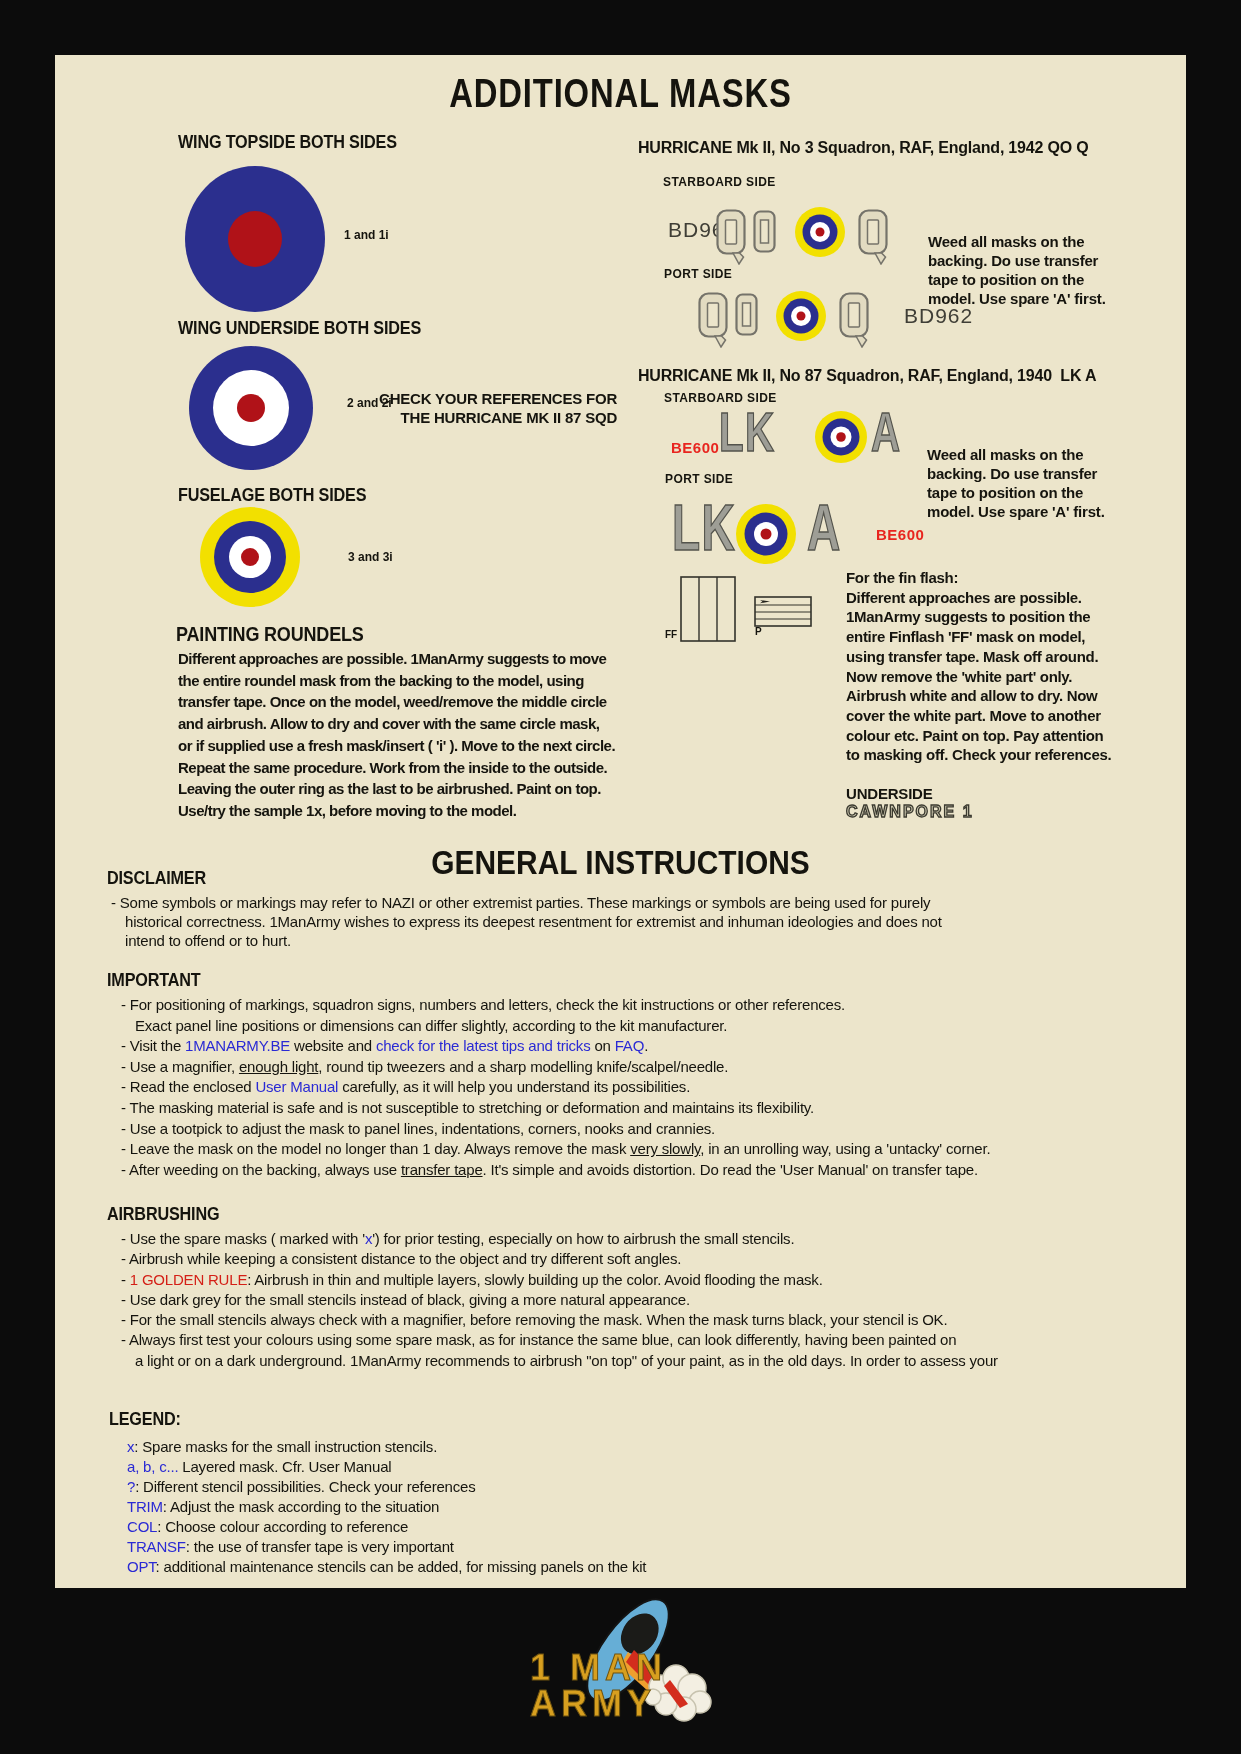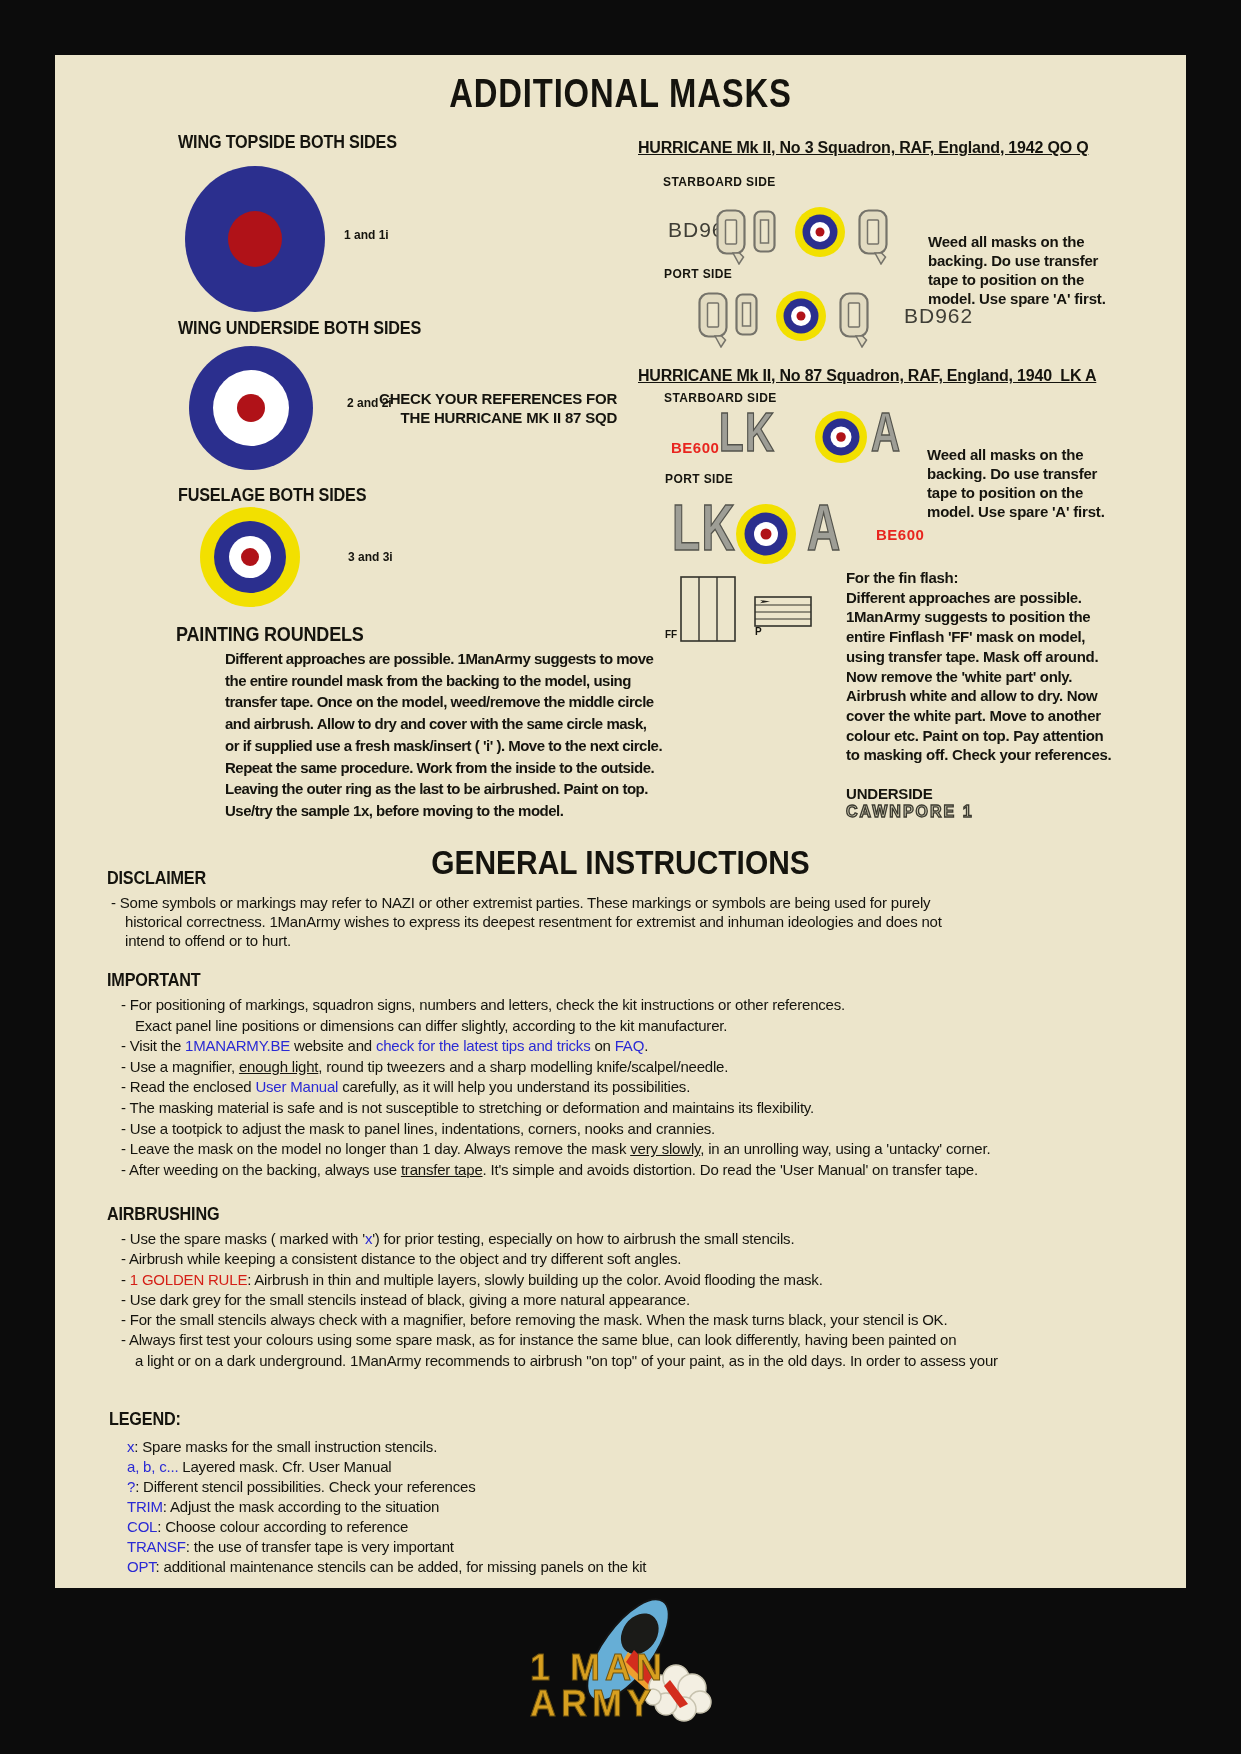--- a/index.html
+++ b/index.html
@@ -13,21 +13,21 @@
   .gi-title{left:0;right:0;top:788px;text-align:center;font-size:34px;font-weight:bold;
             transform:scaleX(.88);transform-origin:center top;}
   .sec-h{font-size:18px;font-weight:bold;letter-spacing:-.2px;transform:scaleX(.9);transform-origin:0 0;}
   .small-h{font-size:12px;font-weight:bold;letter-spacing:.4px;}
   .tag{font-size:12px;font-weight:bold;}
   .para .ln{white-space:pre;}
   .painting-body{font-size:15px;font-weight:bold;line-height:21.7px;letter-spacing:-.5px;}
   .weed{font-size:15px;font-weight:bold;line-height:19px;letter-spacing:-.2px;}
   .finflash-body{font-size:15px;font-weight:bold;line-height:19.7px;letter-spacing:-.3px;}
   .check-note{font-size:15px;font-weight:bold;line-height:19px;letter-spacing:-.2px;}
-  .sq-title{font-size:16px;font-weight:bold;letter-spacing:-.2px;white-space:pre;text-decoration:underline;}
+  .sq-title{font-size:16px;font-weight:bold;letter-spacing:-.2px;white-space:pre;}
   .serial-bd{font-size:21px;color:#3f3e36;letter-spacing:1px;}
   .serial-be{font-size:15px;font-weight:bold;color:#e8251f;letter-spacing:.5px;}
   .gray-letters{font-weight:bold;color:#9e9e96;-webkit-text-stroke:1.5px #53534c;
                 transform:scaleX(.72);transform-origin:0 0;letter-spacing:2px;line-height:1;}
   .stencil{font-size:16px;font-weight:bold;letter-spacing:2px;color:rgba(40,40,30,.15);
            -webkit-text-stroke:1.3px #3a392f;}
   .list{font-size:15px;letter-spacing:-.2px;}
   .list .ln{white-space:nowrap;}
   .ind{padding-left:14px;}
   .link{color:#2a2ad4;}
@@ -66,21 +66,21 @@
     <div class="abs sec-h" style="left:123px;top:430px;">FUSELAGE BOTH SIDES</div>
     <svg class="abs" style="left:145px;top:452px;" width="100" height="100" viewBox="0 0 100 100">
       <circle cx="50" cy="50" r="50" fill="#f2e000"></circle>
       <circle cx="50" cy="50" r="36" fill="#2b2f8e"></circle>
       <circle cx="50" cy="50" r="21" fill="#ffffff"></circle>
       <circle cx="50" cy="50" r="9" fill="#b01218"></circle>
     </svg>
     <div class="abs tag" style="left:293px;top:495px;">3 and 3i</div>
 
     <div class="abs sec-h" style="left:121px;top:568px;font-size:20px;">PAINTING ROUNDELS</div>
-    <div class="abs painting-body para" style="left:123px;top:593px;margin-left:47px;">
+    <div class="abs painting-body para" style="left:123px;top:593px;">
         <div class="ln">Different approaches are possible. 1ManArmy suggests to move</div>
         <div class="ln">the entire roundel mask from the backing to the model, using</div>
         <div class="ln">transfer tape. Once on the model, weed/remove the middle circle</div>
         <div class="ln">and airbrush. Allow to dry and cover with the same circle mask,</div>
         <div class="ln">or if supplied use a fresh mask/insert ( 'i' ). Move to the next circle.</div>
         <div class="ln">Repeat the same procedure. Work from the inside to the outside.</div>
         <div class="ln">Leaving the outer ring as the last to be airbrushed. Paint on top.</div>
         <div class="ln">Use/try the sample 1x, before moving to the model.</div>
       </div>
 

